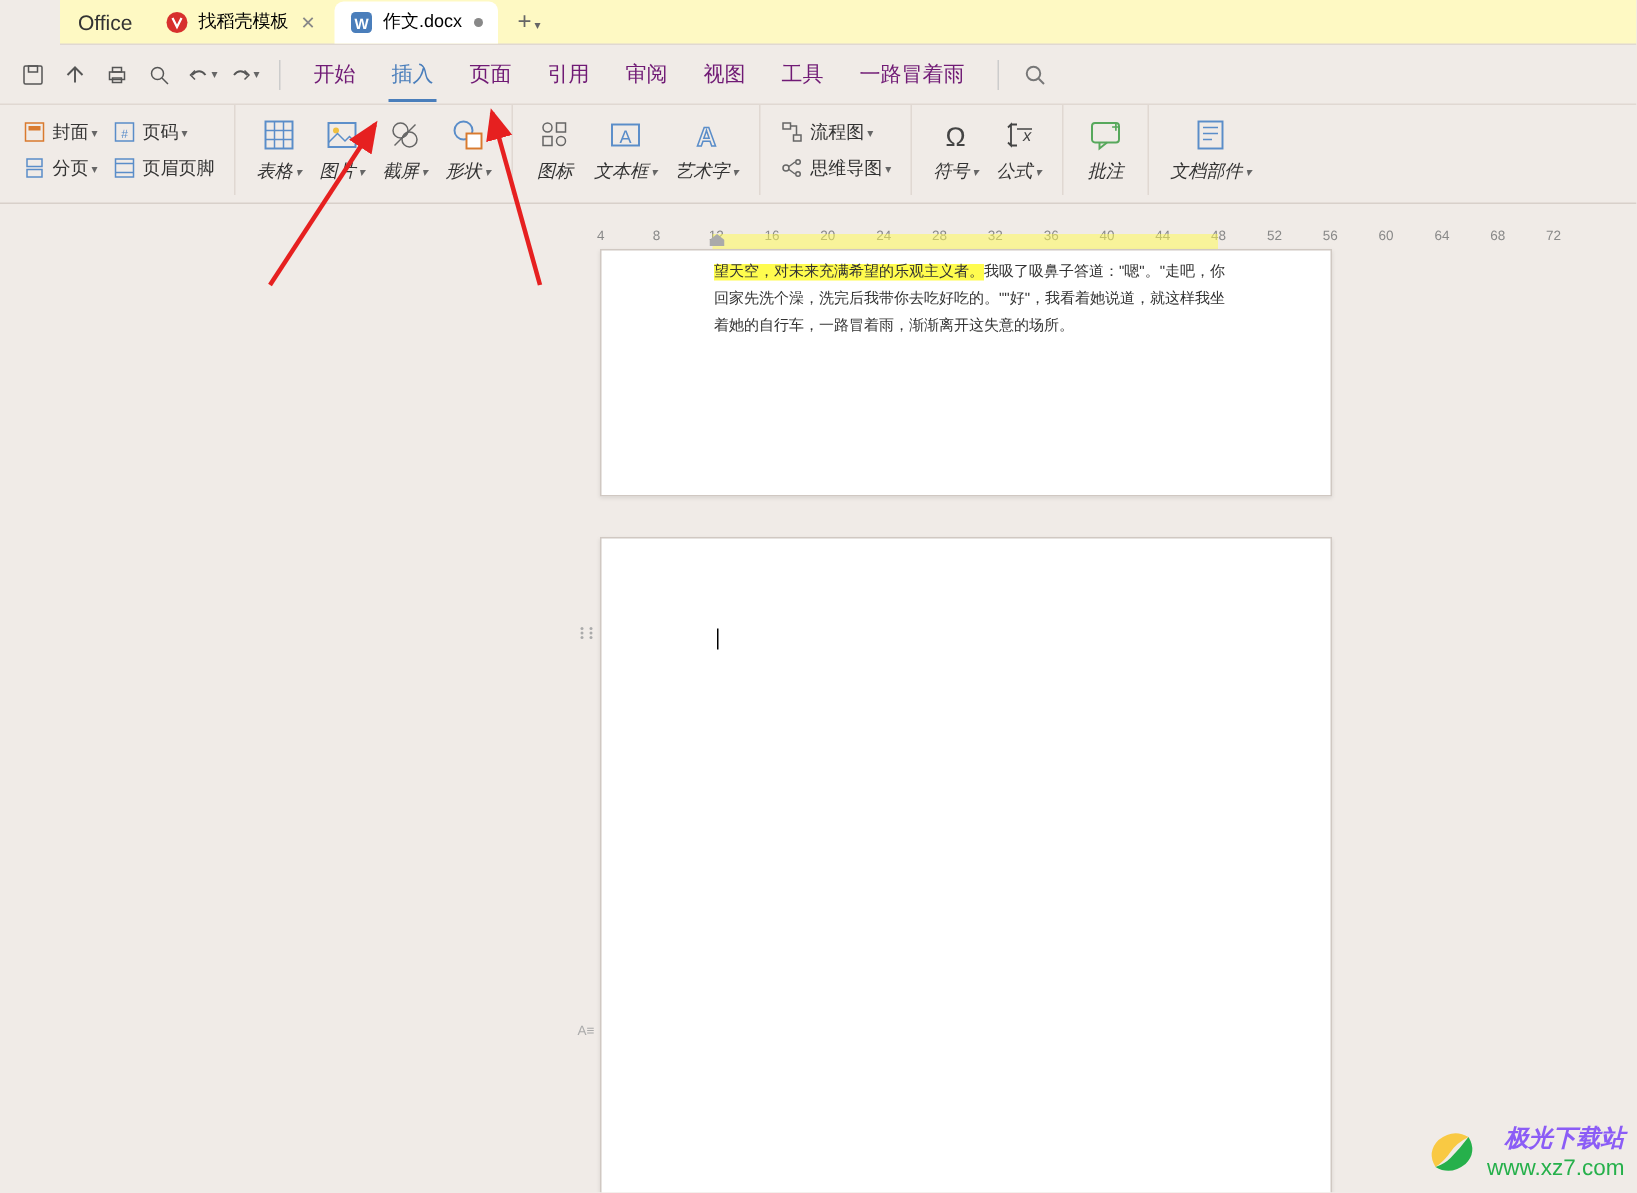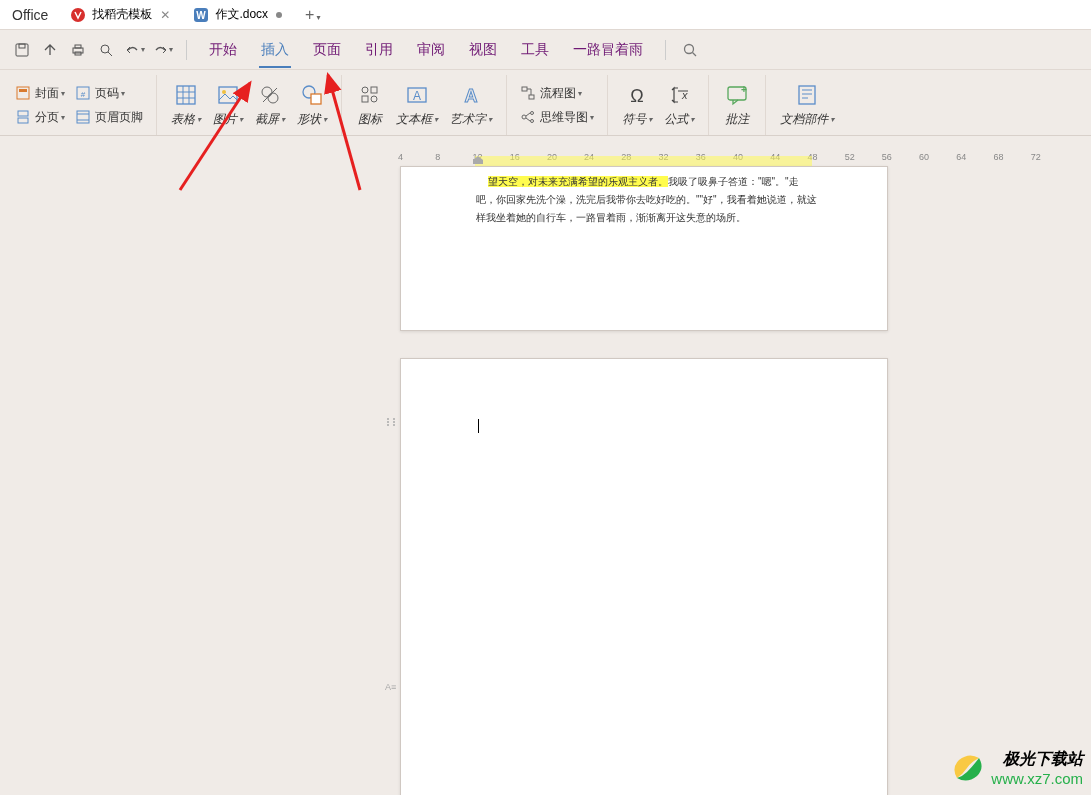--- a/index.html
+++ b/index.html
@@ -9,22 +9,23 @@
       background: #f0ebe7;
       width: 1091px;
       height: 795px;
       overflow: hidden;
       position: relative;
     }
     .title-bar {
       height: 30px;
       display: flex;
       align-items: center;
-      background: #ffffff;
+      background: #fef9c3;
       border-bottom: 1px solid #e0d8d2;
+      margin-left: 40px;
     }
     .office-label {
       padding: 0 12px;
       font-size: 14px;
       color: #333;
     }
     .tab {
       display: flex;
       align-items: center;
       padding: 0 10px;
@@ -52,21 +53,21 @@
     }
     .qat-icon { width: 22px; height: 22px; display: flex; align-items: center; justify-content: center; margin: 0 3px; cursor: pointer; color: #555; }
     .qat-sep { width: 1px; height: 20px; background: #ccc; margin: 0 10px; }
     .menu-item { padding: 0 12px; font-size: 14px; color: #701a75; cursor: pointer; position: relative; }
     .menu-item.active { color: #4a7ebb; }
     .menu-item.active::after { content: ""; position: absolute; bottom: -9px; left: 10px; right: 10px; height: 2px; background: #4a7ebb; }
     
     .ribbon {
       height: 66px;
       display: flex;
-      align-items: flex-end;
+      align-items: flex-start;
       background: #f0ebe7;
       border-bottom: 1px solid #d8d0ca;
       padding: 0 2px;
     }
     .rgroup {
       display: flex;
       align-items: center;
       height: 60px;
       padding: 0 8px;
       border-right: 1px solid #e0d8d2;
@@ -123,21 +124,21 @@
       position: absolute;
       left: 400px;
       width: 488px;
       background: #fff;
       border: 1px solid #d0c8c2;
       box-shadow: 0 1px 3px rgba(0,0,0,0.1);
     }
     .page1 { top: 30px; height: 165px; padding: 6px 70px 40px 75px; }
     .page2 { top: 222px; height: 520px; padding: 40px 70px 40px 75px; }
     .doc-text { font-size: 10px; color: #333; line-height: 1.8; }
-    .hl { background: #fffc4e; margin-left: 12px; }
+    .hl { background: #fffc4e; }
     .p2-indent { text-indent: 2em; margin-top: 10px; }
     .cursor-blink { display: inline-block; width: 1px; height: 14px; background: #000; animation: blink 1s infinite; vertical-align: middle; margin-left: 2px; }
     @keyframes blink { 50% { opacity: 0; } }
     
     .left-gutter {
       position: absolute;
       left: 385px;
       top: 280px;
       display: flex;
       flex-direction: column;
@@ -149,21 +150,21 @@
     
     .watermark {
       position: absolute;
       bottom: 8px;
       right: 8px;
       display: flex;
       align-items: center;
       gap: 6px;
     }
     .watermark-txt { text-align: right; }
-    .watermark-txt .line1 { font-size: 16px; font-weight: bold; color: #000000; font-style: italic; }
+    .watermark-txt .line1 { font-size: 16px; font-weight: bold; color: #8b5cf6; font-style: italic; }
     .watermark-txt .line2 { font-size: 15px; color: #26b04b; }
     .watermark-icon { width: 36px; height: 36px; }
     
     svg { display: block; }
   </style>
 </head>
 <body>
 
 <div class="title-bar">
   <div class="office-label">Office</div>

